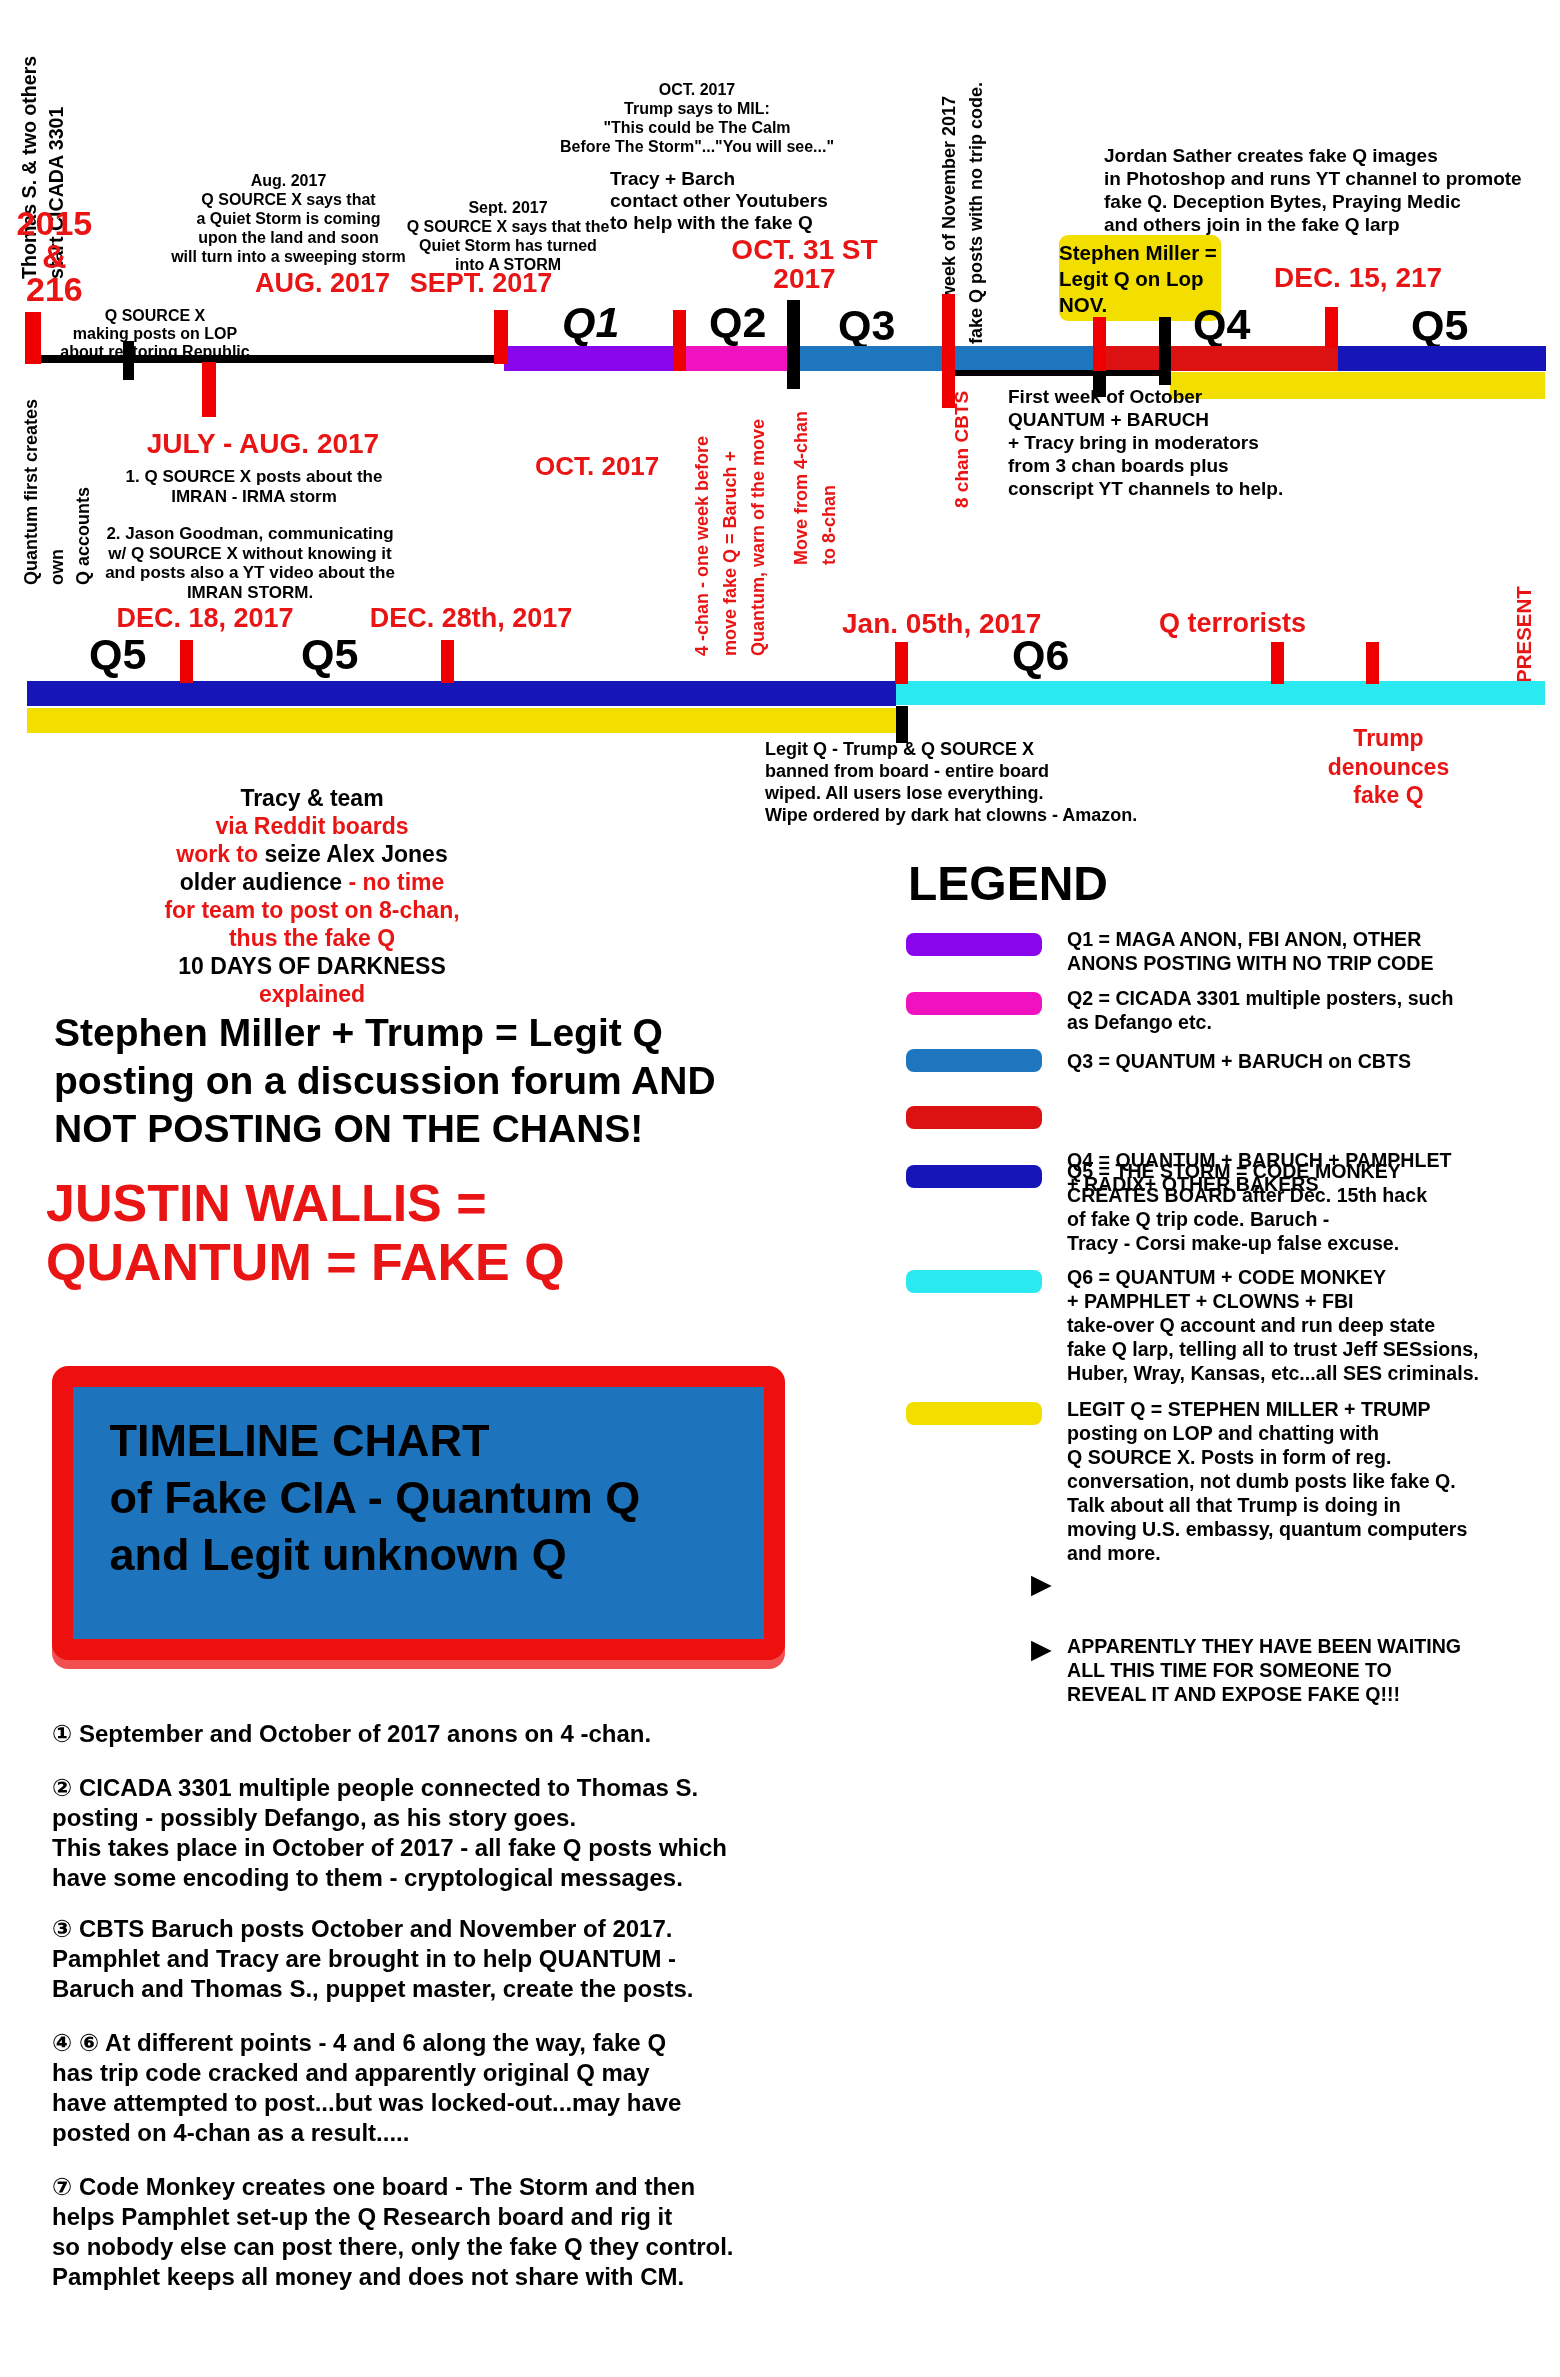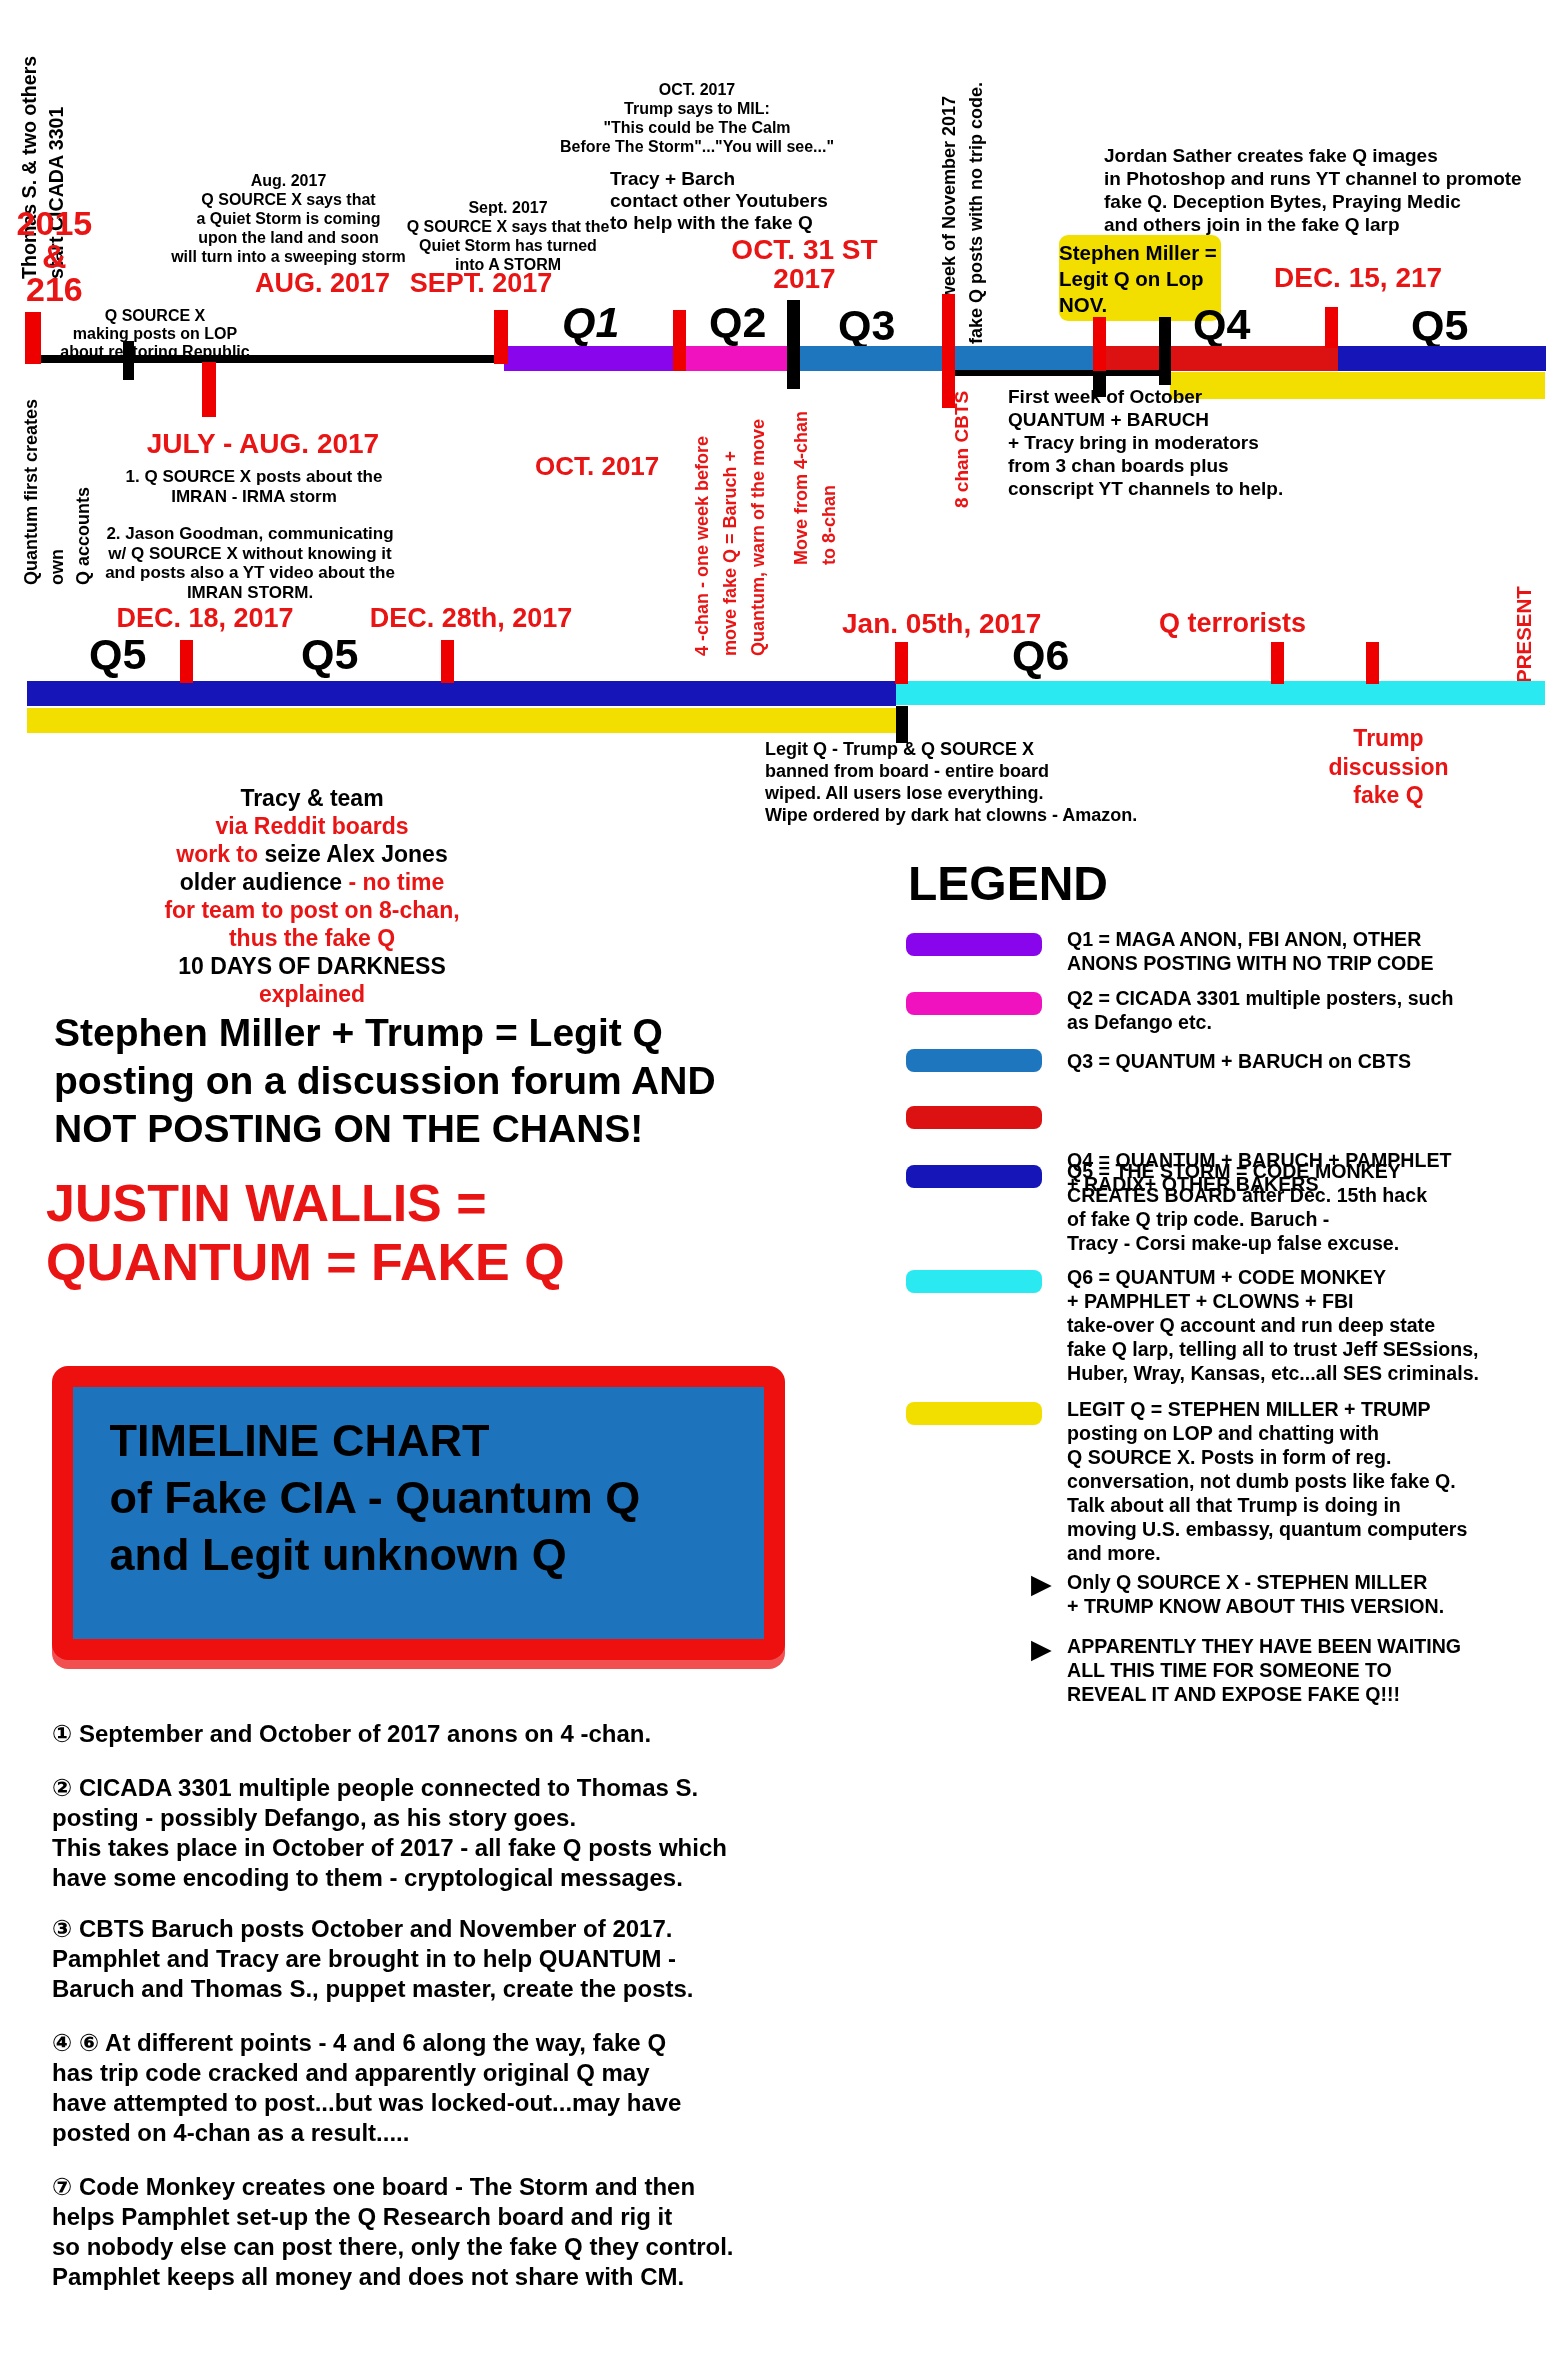--- a/index.html
+++ b/index.html
@@ -180,21 +180,21 @@
 </span><span>10 DAYS OF DARKNESS
 </span><span class="red">explained</span>
   </div>
 
   <div class="abs" style="left:765px; top:738px; width:446px; font-size:18px; line-height:22px;">Legit Q - Trump &amp; Q SOURCE X
 banned from board - entire board
 wiped. All users lose everything.
 Wipe ordered by dark hat clowns - Amazon.</div>
 
   <div class="abs ctr red" style="left:1295px; top:724px; width:187px; font-size:23px; line-height:28.5px;">Trump
-discussion
+denounces
 fake Q</div>
 
   <div class="abs" style="left:54px; top:1009px; width:838px; font-size:39px; line-height:48px;">Stephen Miller + Trump = Legit Q
 posting on a discussion forum AND
 NOT POSTING ON THE CHANS!</div>
   <div class="abs red" style="left:46px; top:1174px; width:731px; font-size:52px; line-height:59px;">JUSTIN WALLIS =
 QUANTUM = FAKE Q</div>
 
   <div id="title-box">
     <div class="inner">
@@ -237,22 +237,20 @@
   <div class="swatch" style="top: 1402px; background-color: rgb(242, 223, 0);"></div>
   <div class="ltext" style="top:1397px;">LEGIT Q = STEPHEN MILLER + TRUMP
 posting on LOP and chatting with
 Q SOURCE X. Posts in form of reg.
 conversation, not dumb posts like fake Q.
 Talk about all that Trump is doing in
 moving U.S. embassy, quantum computers
 and more.</div>
 
   <div class="arrow" style="top:1571px;">▶</div>
-  <div class="ltext" style="top:1570px;">Only Q SOURCE X - STEPHEN MILLER
-+ TRUMP KNOW ABOUT THIS VERSION.</div>
 
   <div class="arrow" style="top:1636px;">▶</div>
   <div class="ltext" style="top:1634px;">APPARENTLY THEY HAVE BEEN WAITING
 ALL THIS TIME FOR SOMEONE TO
 REVEAL IT AND EXPOSE FAKE Q!!!</div>
 
   <div class="para" style="top:1719px;">① September and October of 2017 anons on 4 -chan.</div>
   <div class="para" style="top:1773px;">② CICADA 3301 multiple people connected to Thomas S.
 posting - possibly Defango, as his story goes.
 This takes place in October of 2017 - all fake Q posts which

